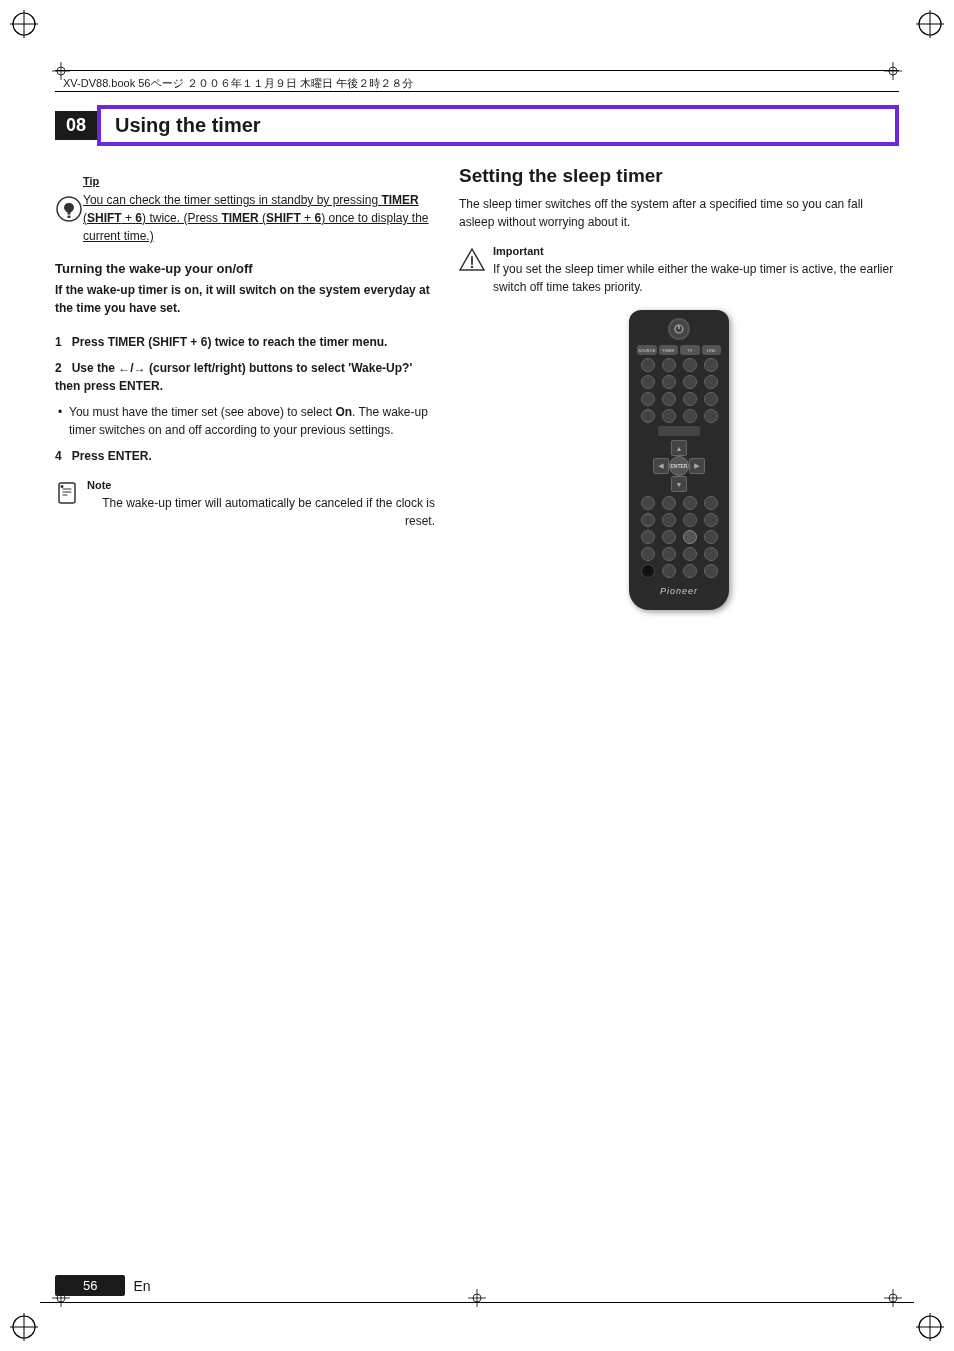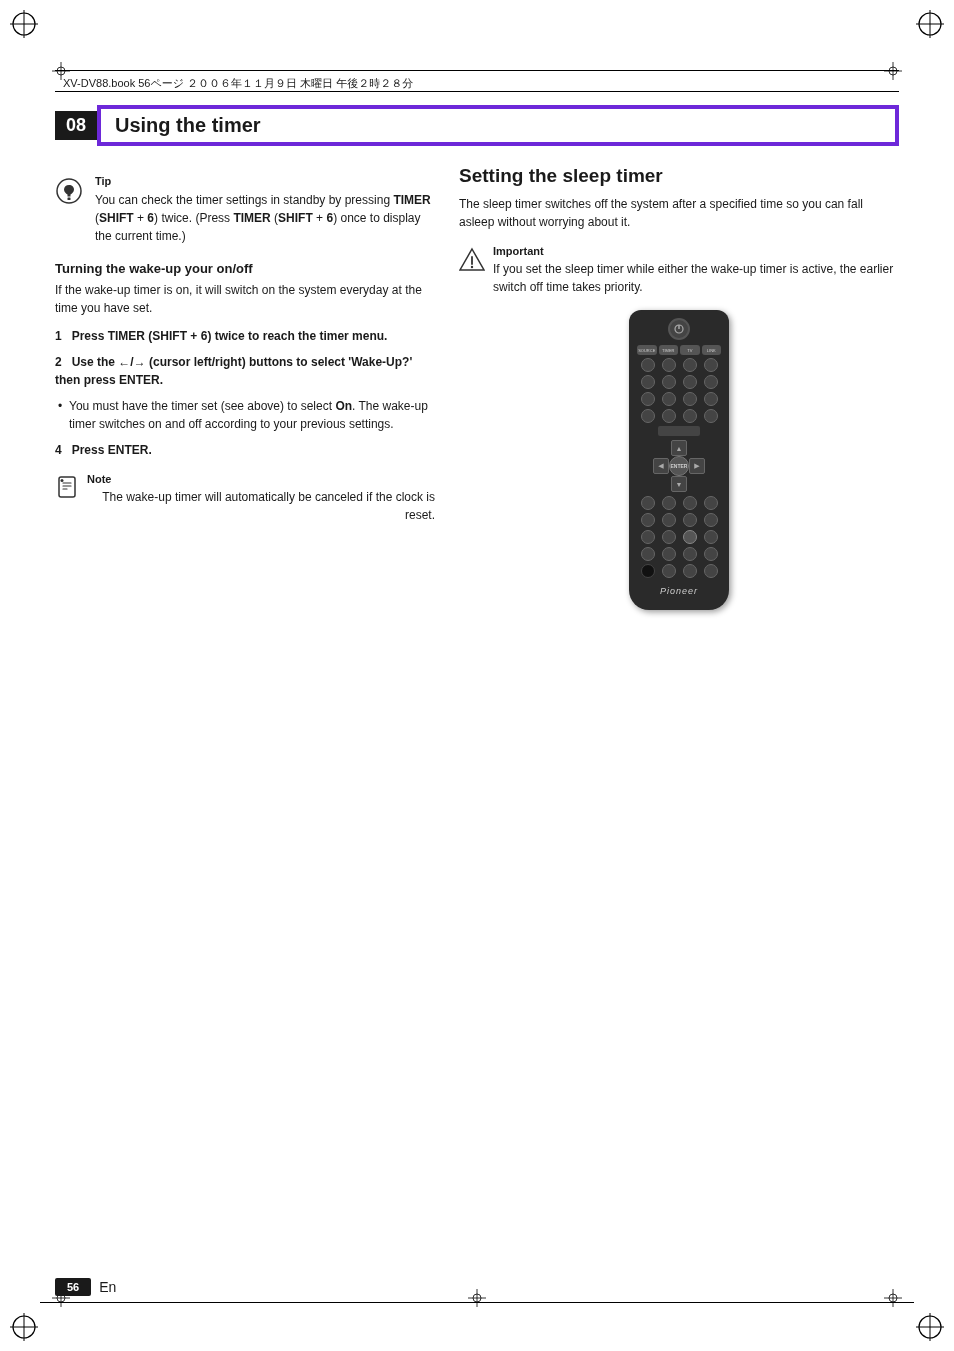--- a/index.html
+++ b/index.html
@@ -78,24 +78,25 @@
 
     
     .left-col {
       width: 380px;
       flex-shrink: 0;
     }
 
     
     .tip-box {
       display: flex;
-      align-items: flex-start;
-      gap: 12px;
+      align-items: center;
+      gap: 0;
       margin-bottom: 16px;
       margin-top: 10px;
+      text-decoration: underline;
     }
     .tip-icon {
       font-size: 22px;
       line-height: 1;
       flex-shrink: 0;
       margin-top: 2px;
     }
     .tip-label {
       font-size: 11px;
       font-weight: bold;
@@ -108,21 +109,22 @@
 
     
     .section-heading {
       font-size: 13px;
       font-weight: bold;
       margin: 16px 0 5px 0;
     }
     .section-intro {
       font-size: 12px;
       line-height: 1.5;
-      margin-bottom: 10px;
+      margin-bottom: 16px;
+      font-weight: bold;
     }
 
     
     .step {
       margin-bottom: 8px;
     }
     .step-bold {
       font-size: 12px;
       font-weight: bold;
       line-height: 1.5;
@@ -279,23 +281,23 @@
       position: absolute;
       bottom: 55px;
       left: 55px;
       display: flex;
       align-items: center;
       gap: 8px;
     }
     .page-number-box {
       background: #1a1a1a;
       color: #fff;
-      font-weight: bold;
-      font-size: 11px;
-      padding: 3px 12px;
+      font-weight: normal;
+      font-size: 13px;
+      padding: 3px 28px;
       border-radius: 2px;
     }
     .page-lang {
       font-size: 14px;
     }
 
     
     .crosshair {
       position: absolute;
       width: 18px;

